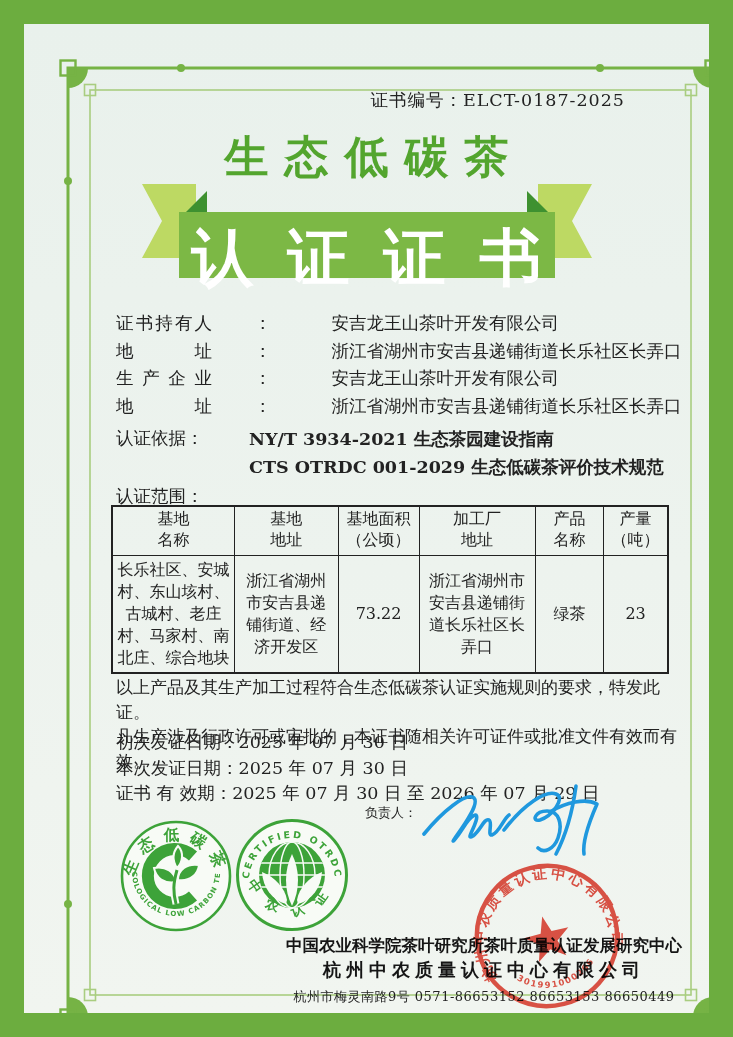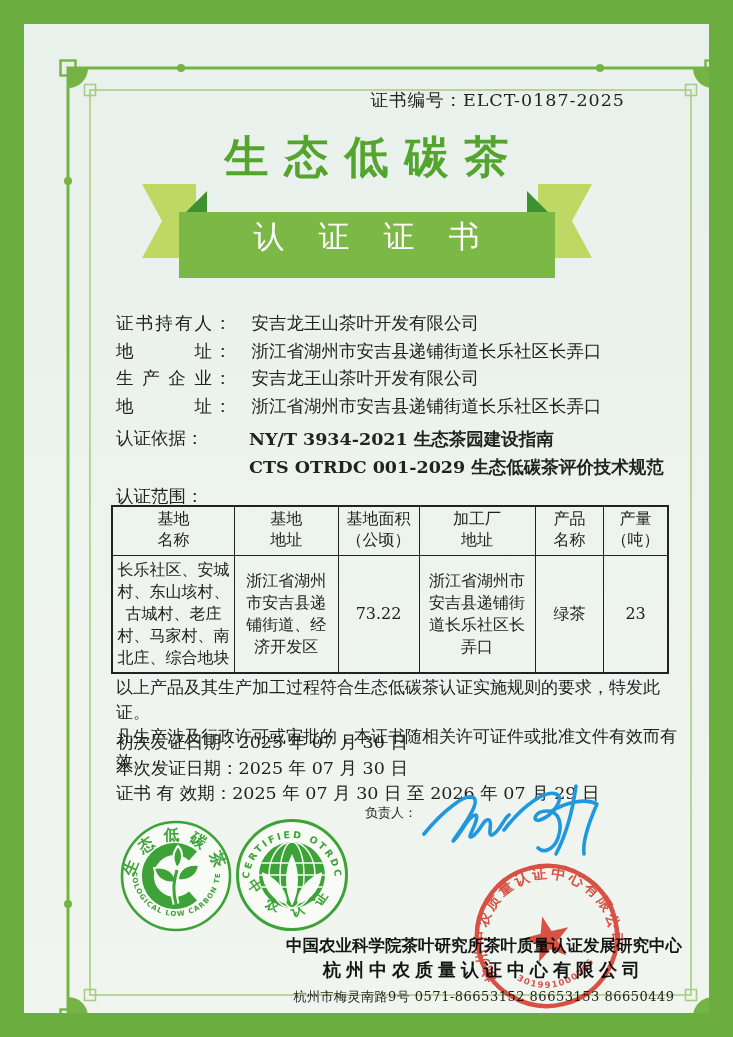--- a/index.html
+++ b/index.html
@@ -8,23 +8,23 @@
     background:linear-gradient(180deg,#e9f1ec 0%,#edf3ee 55%,#f1f5f0 100%);
     border:24px solid #6cad3f;box-sizing:border-box;overflow:hidden;
     font-family:"DejaVu Serif","Liberation Serif",serif;color:#222;
   }
   .deco{position:absolute;left:24px;top:24px;width:685px;height:989px;pointer-events:none;}
   .cert-no{position:absolute;top:64px;left:4px;right:84px;text-align:right;font-size:17.5px;letter-spacing:1px;}
   .banner-title{position:absolute;top:104px;left:0;width:100%;text-align:center;
     font-size:44px;font-weight:700;color:#53a52e;letter-spacing:16px;padding-left:16px;box-sizing:border-box;}
   .ribbon{position:absolute;top:160px;left:50%;transform:translateX(-50%);}
   .ribbon-text{position:absolute;top:192px;left:0;width:100%;text-align:center;color:#fff;
-    font-size:31px;font-weight:400;letter-spacing:34px;padding-left:34px;box-sizing:border-box;z-index:3;}
+    font-size:62px;font-weight:700;letter-spacing:34px;padding-left:34px;box-sizing:border-box;z-index:3;}
   .holder{position:absolute;top:286px;left:92px;width:566px;font-size:17.5px;}
-  .holder .row{display:flex;line-height:27.5px;}
+  .holder .row{display:flex;line-height:27.5px;gap:40px;}
   .hl{display:inline-block;width:96px;text-align:justify;text-align-last:justify;}
   .hc{margin:0 2px 0 2px;}
   .hv{margin-left:18px;}
   .basis{position:absolute;top:402px;left:92px;width:566px;font-size:17.5px;display:flex;}
   .basis .bl{width:133px;}
   .basis .bv div{font-weight:700;line-height:27.5px;}
   .scope-label{position:absolute;top:460px;left:92px;font-size:17.5px;}
   table.scope{position:absolute;top:481px;left:87px;border-collapse:collapse;table-layout:fixed;width:558px;
     font-size:16px;text-align:center;}
   table.scope td,table.scope th{border:1px solid #222;font-weight:normal;padding:3px 4px;vertical-align:middle;}

